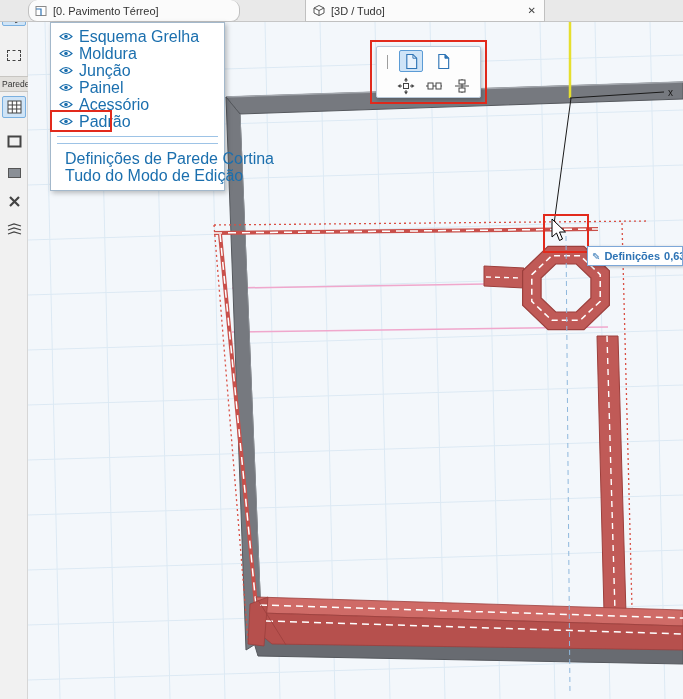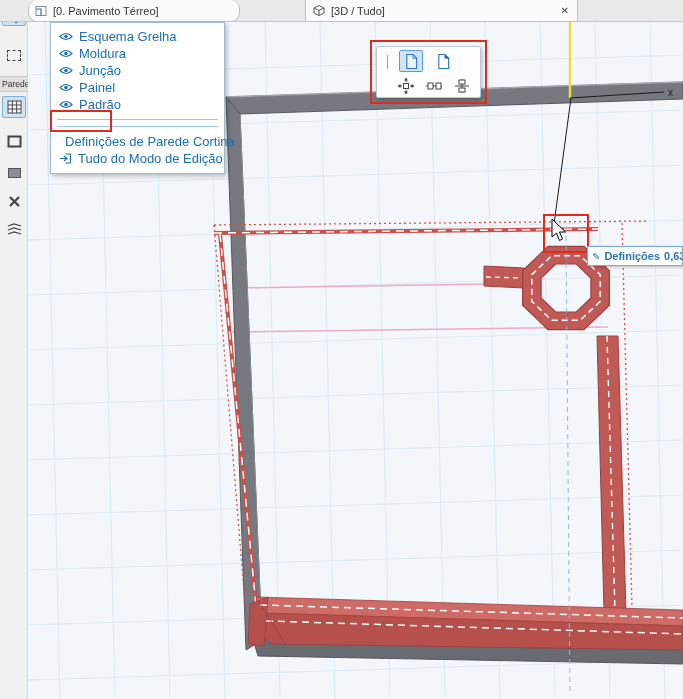--- a/index.html
+++ b/index.html
@@ -14,21 +14,21 @@
   
   .toolbar { position:absolute; left:0; top:0; width:28px; height:699px; background:#f1f1f1; border-right:1px solid #d6d6d6; z-index:25; }
   .tbtn { position:absolute; left:2px; width:24px; height:22px; display:flex; align-items:center; justify-content:center; border:1px solid transparent; border-radius:2px; }
   .tbtn.sel { background:#cfe4f7; border-color:#7ab0e0; }
   .tgroup-header { position:absolute; left:0; width:28px; height:16px; background:#e2e0dc; border-top:1px solid #c8c6c2; border-bottom:1px solid #c8c6c2; font-size:8.5px; color:#333; line-height:15px; padding-left:2px; overflow:hidden; white-space:nowrap; }
   .marquee-shape { width:14px; height:11px; border:1px dashed #444; }
   .panel-shape { width:13px; height:10px; background:#8a8f96; border:1px solid #555; }
 
   
   .dropdown { position:absolute; left:50px; top:22px; width:175px; background:#ffffff; border:1px solid #a3b8cb; box-shadow:2px 2px 5px rgba(0,0,0,0.25); padding:5px 0 6px 0; z-index:40; }
-  .pitem { display:flex; align-items:center; gap:6px; height:17px; padding-left:8px; color:#1b6fae; font-size:13px; white-space:nowrap; cursor:default; }
+  .pitem { display:flex; align-items:center; gap:6px; height:17px; padding-left:8px; color:#1b6fae; font-size:16px; white-space:nowrap; cursor:default; }
   .psep { height:1px; background:#9dc3e6; margin:6px 6px; }
 
   
   .redbox { position:absolute; border:2px solid #e22a1c; z-index:45; pointer-events:none; }
 
   
   .palette-wrap { position:absolute; left:370px; top:40px; width:117px; height:64px; border:2px solid #e22a1c; z-index:42; }
   .palette { position:absolute; left:4px; top:4px; width:105px; height:52px; background:#fdfdfd; border:1px solid #b9c9d9; border-radius:2px; box-shadow:1px 2px 4px rgba(0,0,0,0.25); }
   .pal-btn { position:absolute; width:24px; height:22px; display:flex; align-items:center; justify-content:center; border:1px solid transparent; border-radius:2px; }
   .pal-btn.sel { background:#cfe4f7; border-color:#5b9bd5; }
@@ -142,21 +142,21 @@
   </div>
 
   <div class="tabbar">
     <div class="tab" style="left:28px; width:212px;border-radius:9px;">
       <svg width="13" height="12" viewBox="0 0 13 12">
         <rect x="1" y="1.5" width="10" height="9" fill="#fff" stroke="#8a8a8a"></rect>
         <path d="M1 4 H6 V10.5" fill="none" stroke="#2e74b5" stroke-width="1.2"></path>
       </svg>
       <span>[0. Pavimento Térreo]</span>
     </div>
-    <div class="tab" style="left:305px; width:273px;">
+    <div class="tab" style="left:305px; width:240px;">
       <svg width="14" height="13" viewBox="0 0 14 13">
         <path d="M2 4 L7 1.5 L12 4 L12 9 L7 11.5 L2 9 Z" fill="#fff" stroke="#555" stroke-width="1"></path>
         <path d="M2 4 L7 6.5 L12 4 M7 6.5 V11.5" fill="none" stroke="#555" stroke-width="1"></path>
       </svg>
       <span>[3D / Tudo]</span>
       <span class="close">✕</span>
     </div>
   </div>
 
   <div class="toolbar">
@@ -218,20 +218,27 @@
           <circle cx="7" cy="4.5" r="1.8" fill="#1b6fae"></circle>
         </svg>
       <span>Junção</span>
     </div>
     <div class="pitem">
       <svg width="14" height="9" viewBox="0 0 14 9">
           <path d="M1 4.5 Q7 -1.5 13 4.5 Q7 10.5 1 4.5 Z" fill="none" stroke="#1b6fae" stroke-width="1.1"></path>
           <circle cx="7" cy="4.5" r="1.8" fill="#1b6fae"></circle>
         </svg>
       <span>Painel</span>
+    </div>
+    <div class="pitem">
+      <svg width="14" height="9" viewBox="0 0 14 9">
+          <path d="M1 4.5 Q7 -1.5 13 4.5 Q7 10.5 1 4.5 Z" fill="none" stroke="#1b6fae" stroke-width="1.1"></path>
+          <circle cx="7" cy="4.5" r="1.8" fill="#1b6fae"></circle>
+        </svg>
+      <span>Acessório</span>
     </div>
     <div class="pitem">
       <svg width="14" height="9" viewBox="0 0 14 9">
           <path d="M1 4.5 Q7 -1.5 13 4.5 Q7 10.5 1 4.5 Z" fill="none" stroke="#1b6fae" stroke-width="1.1"></path>
           <circle cx="7" cy="4.5" r="1.8" fill="#1b6fae"></circle>
         </svg>
       <span>Padrão</span>
     </div>
     <div class="psep"></div>
     <div class="psep"></div>

